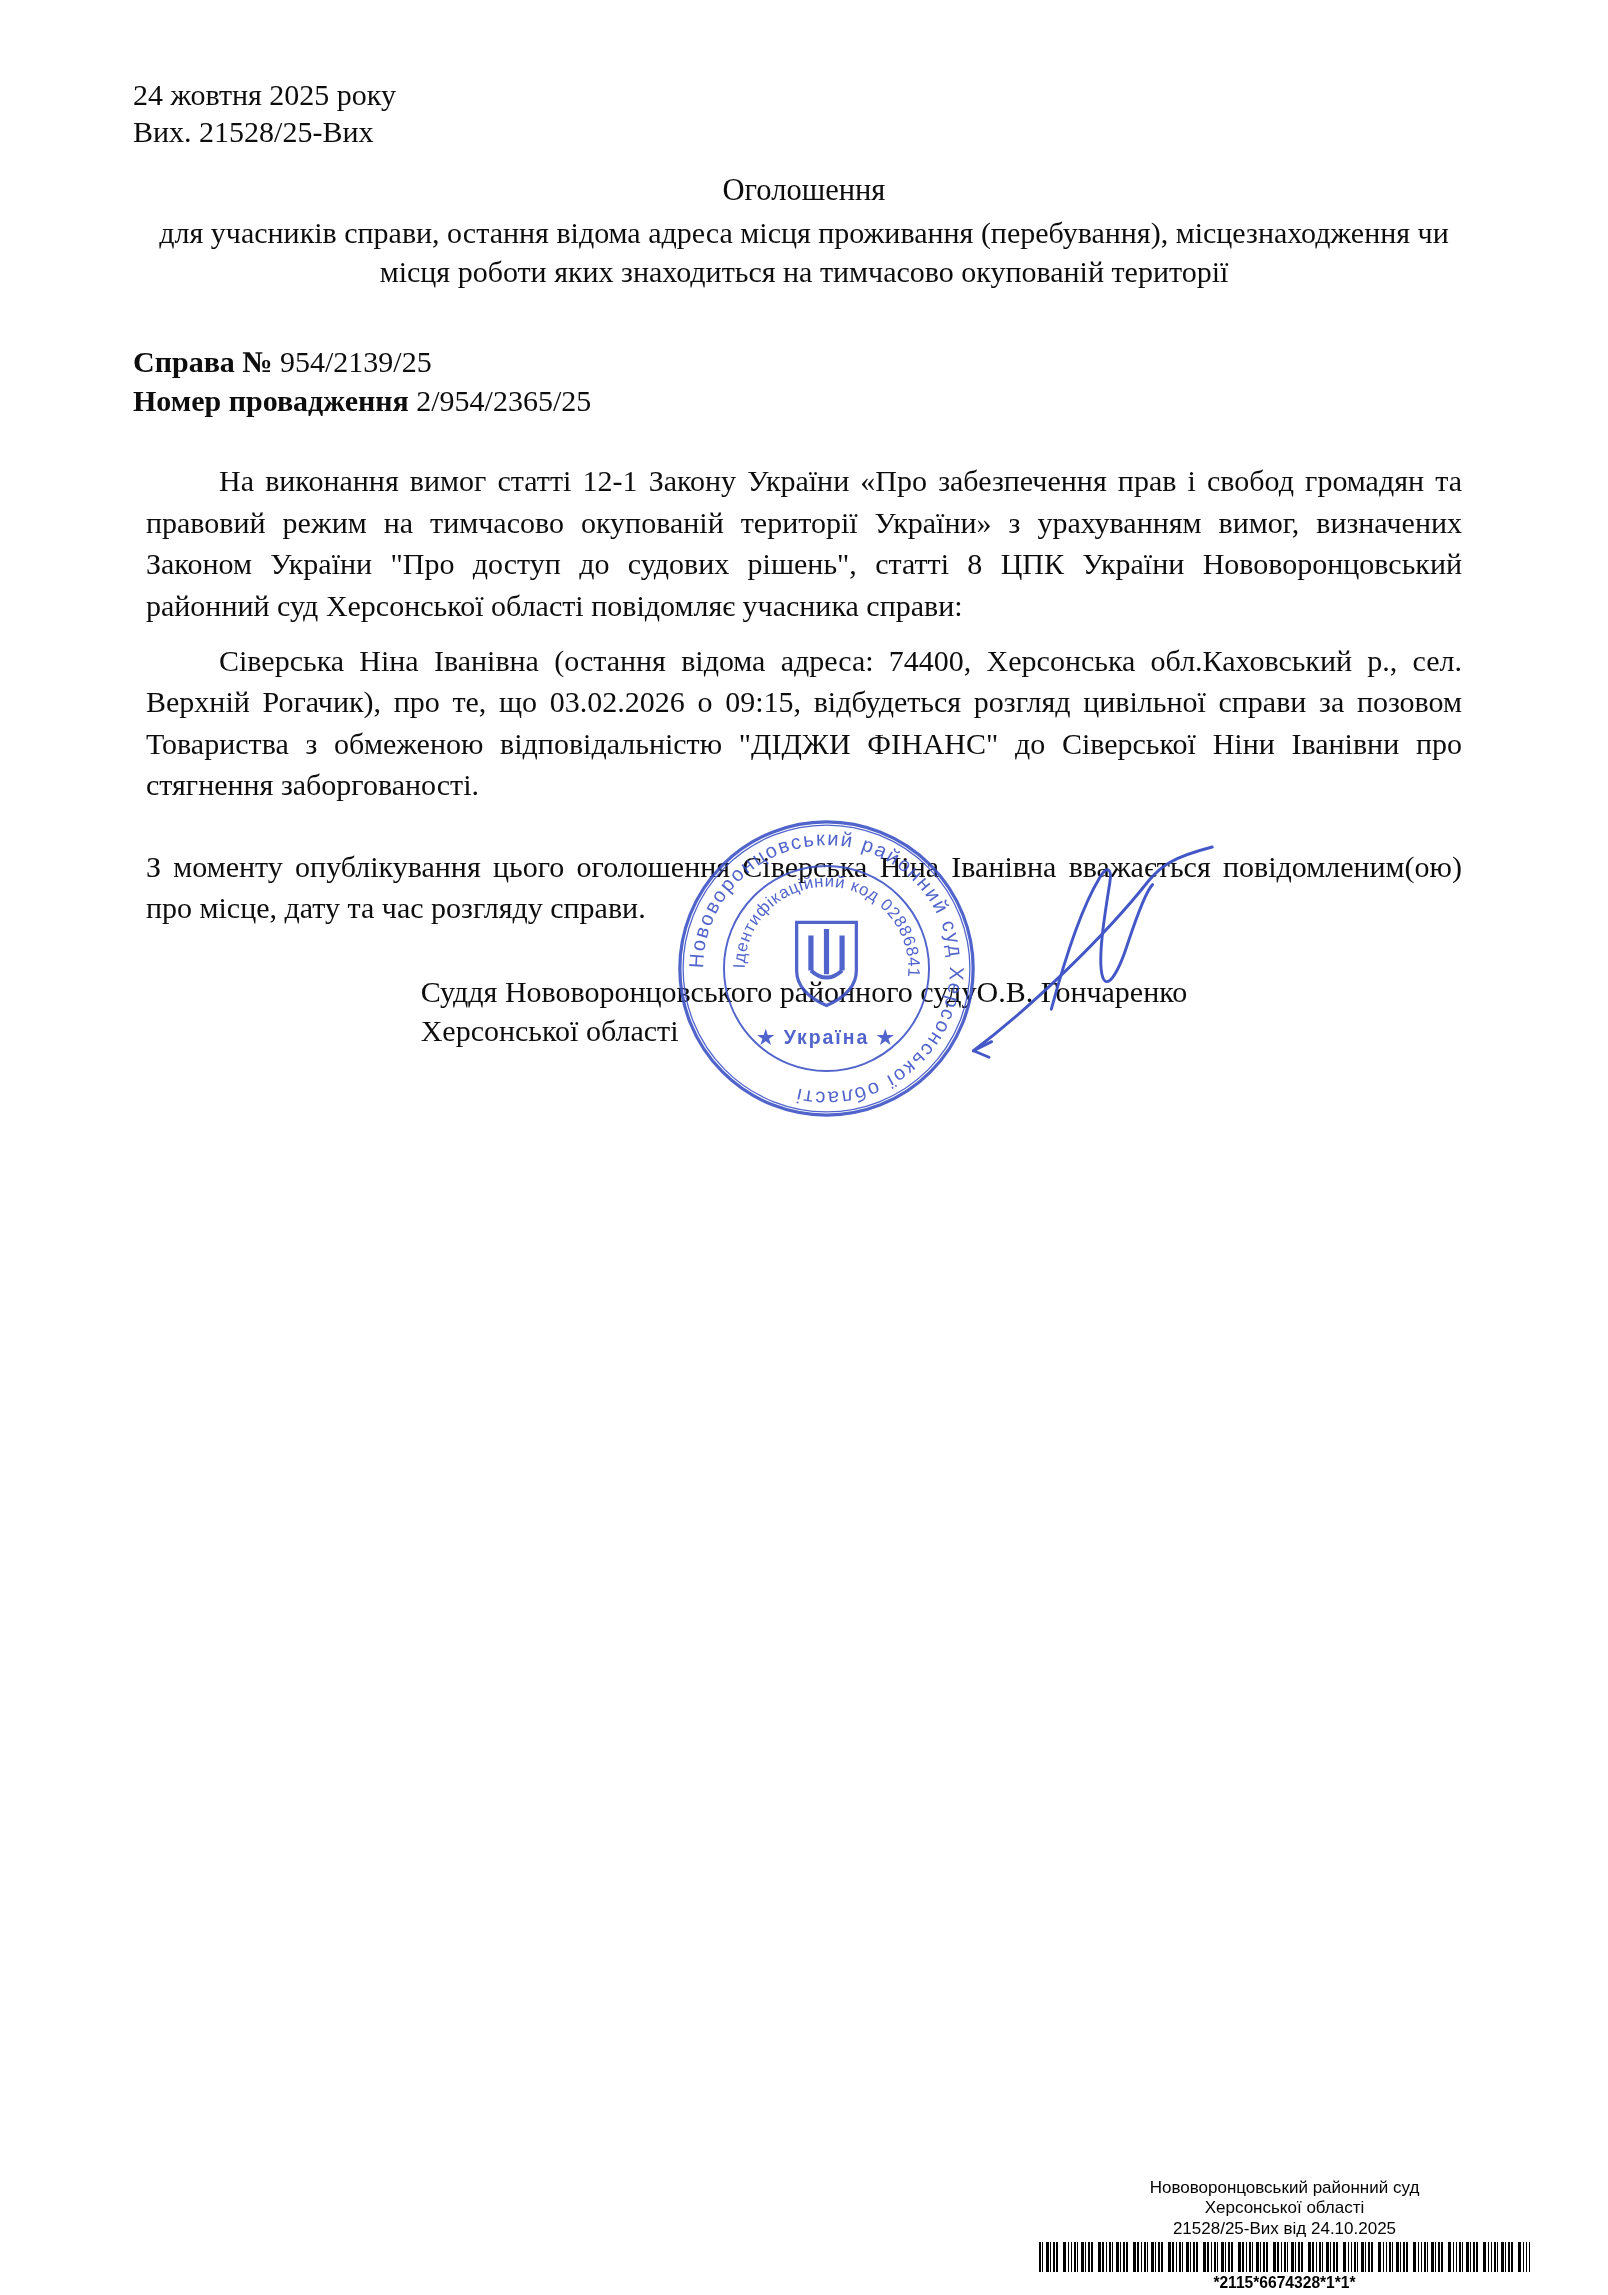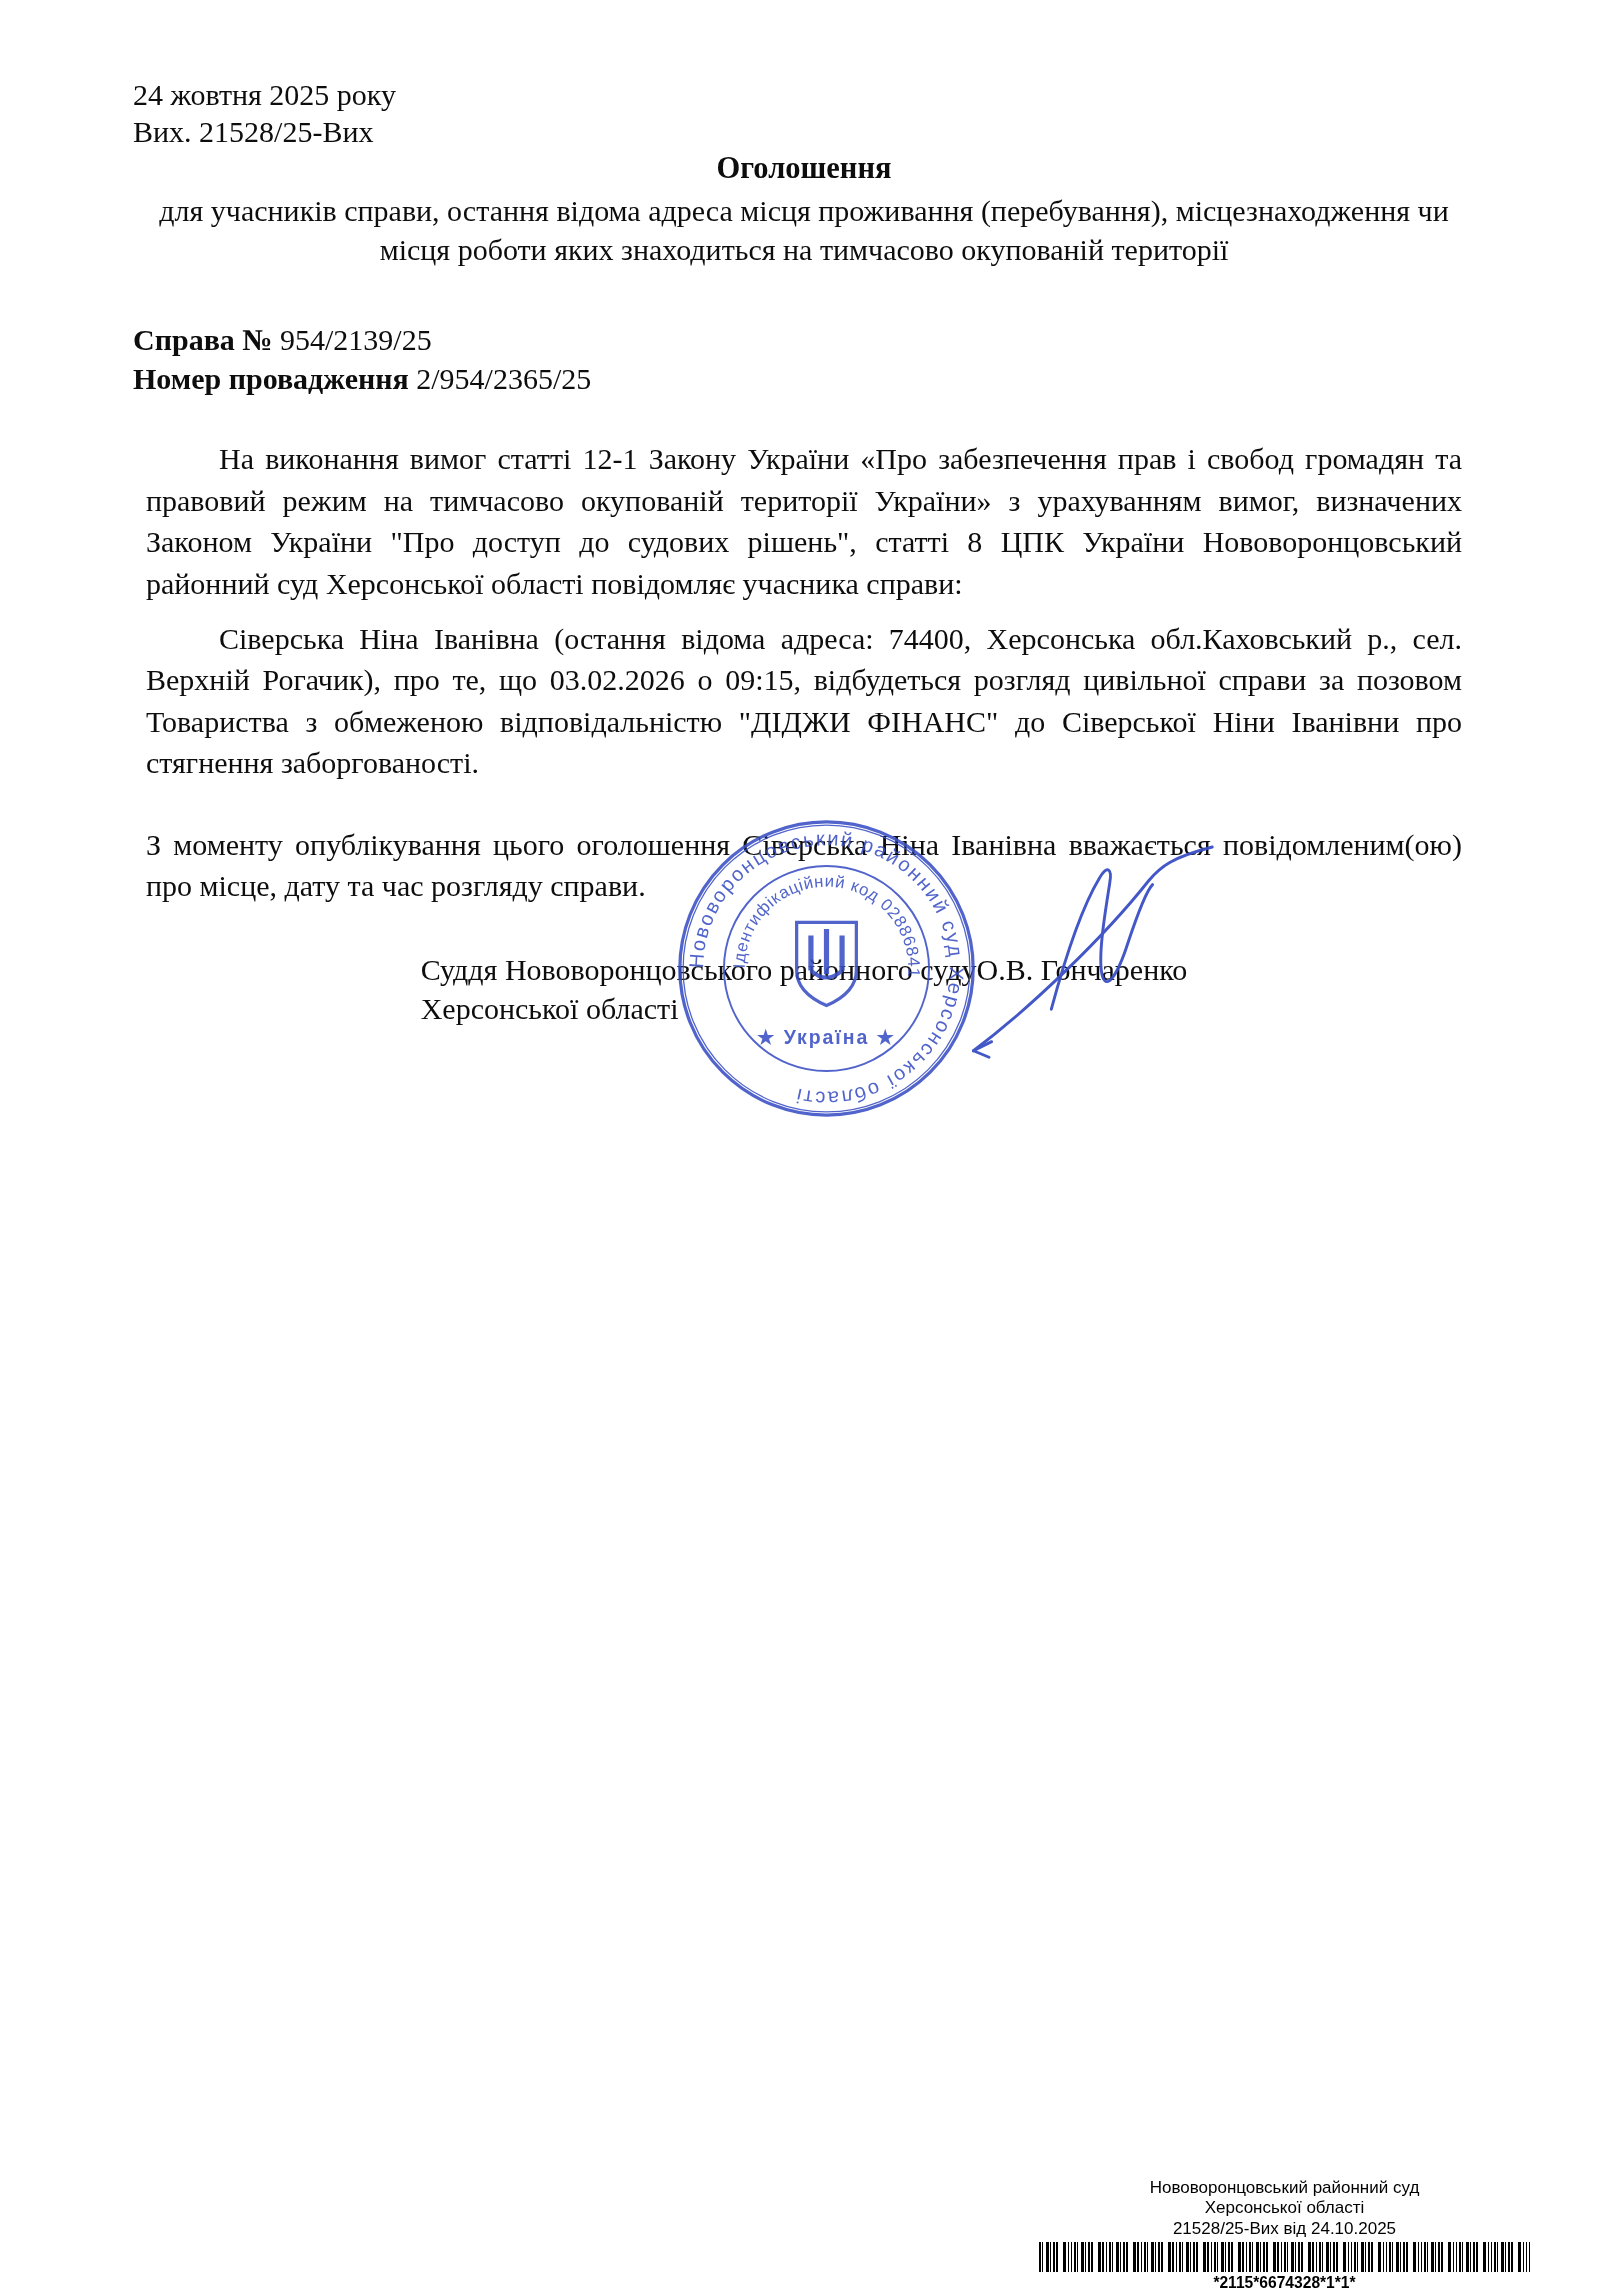--- a/index.html
+++ b/index.html
@@ -14,23 +14,23 @@
   }
   .content {
     position: absolute;
     left: 133px;
     right: 133px;
     top: 77px;
   }
   .meta { font-size: 30px; line-height: 1.22; }
   .title {
     text-align: center;
-    font-weight: bold;
+    font-weight: normal;
     font-size: 30.5px;
-    margin-top: 1px;
+    margin-top: 23px;
   }
   .subtitle {
     text-align: center;
     font-size: 30px;
     line-height: 1.3;
     margin-top: 5.2px;
   }
   .case-block { margin-top: 51px; font-size: 30px; line-height: 1.3; }
   .b { font-weight: bold; text-align: center; }
   .para {

